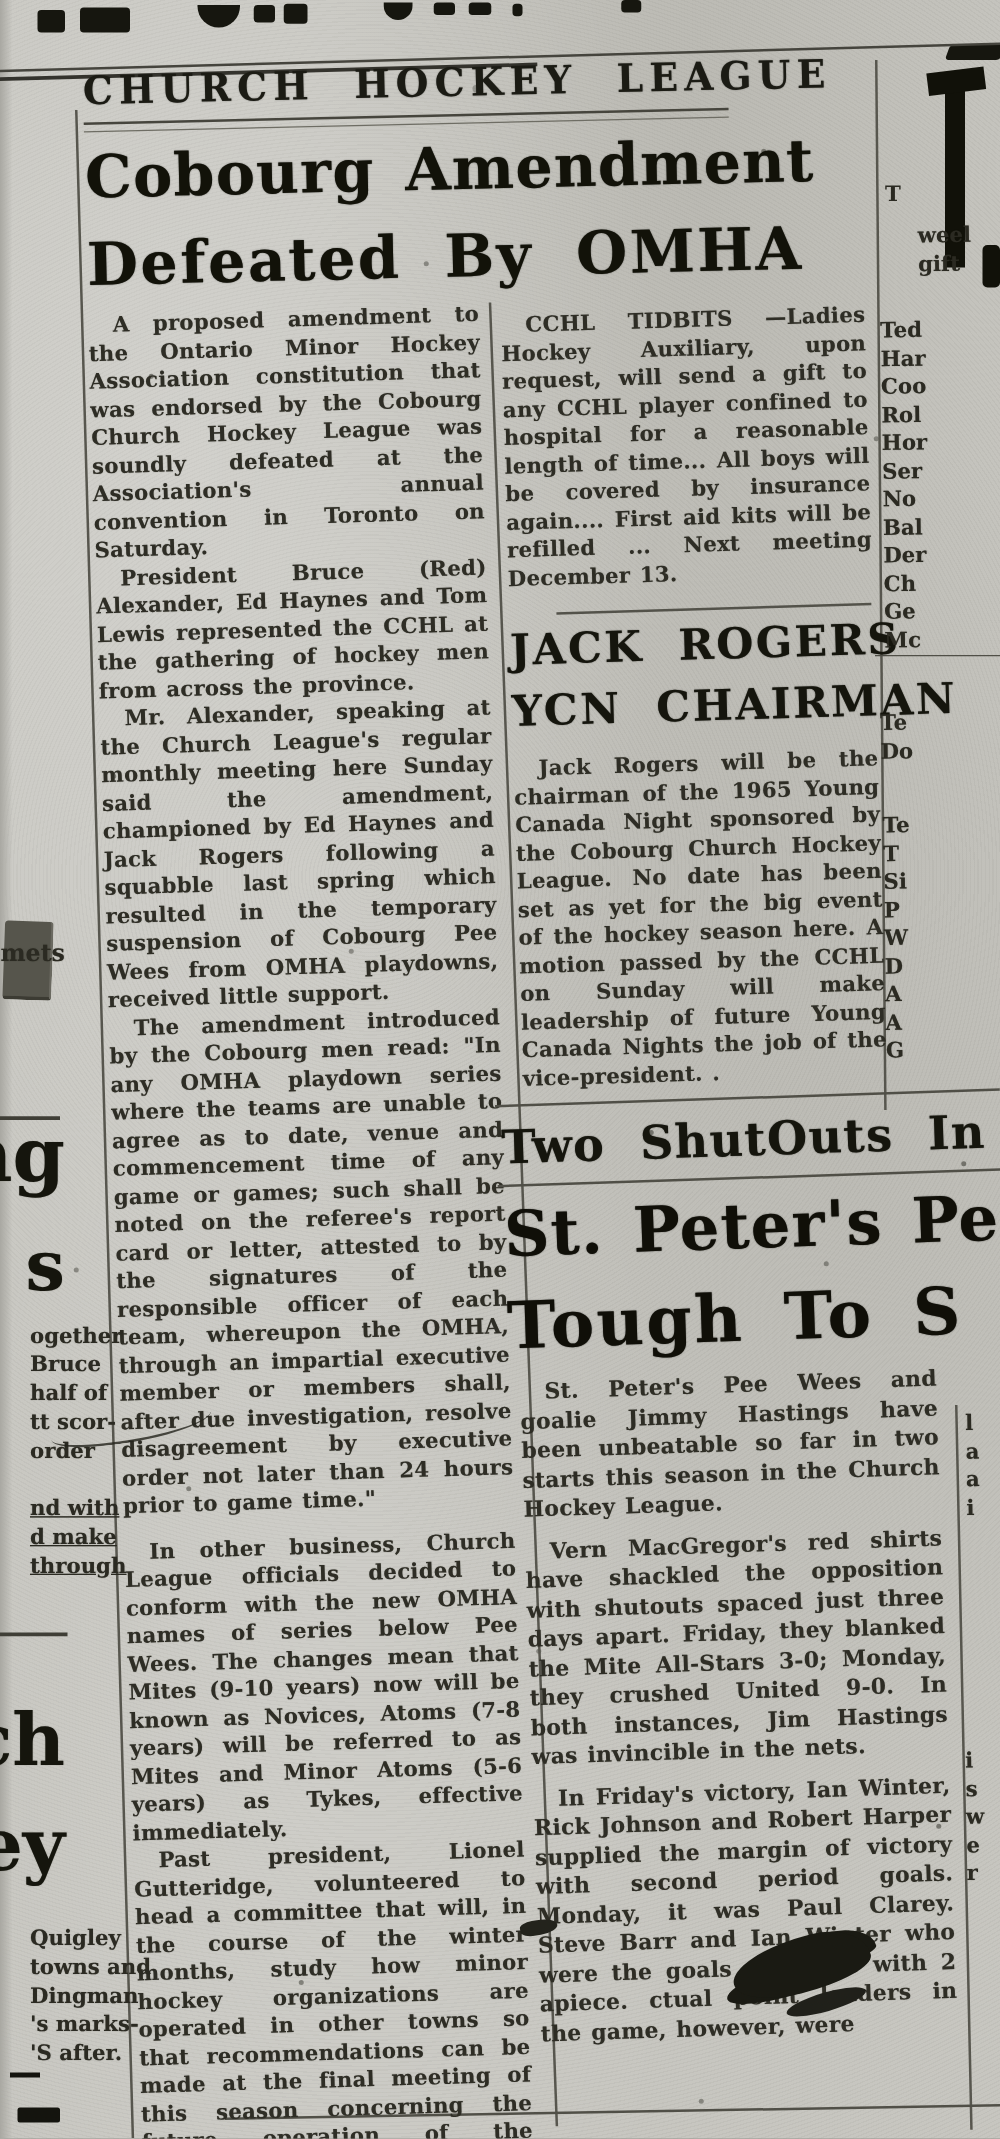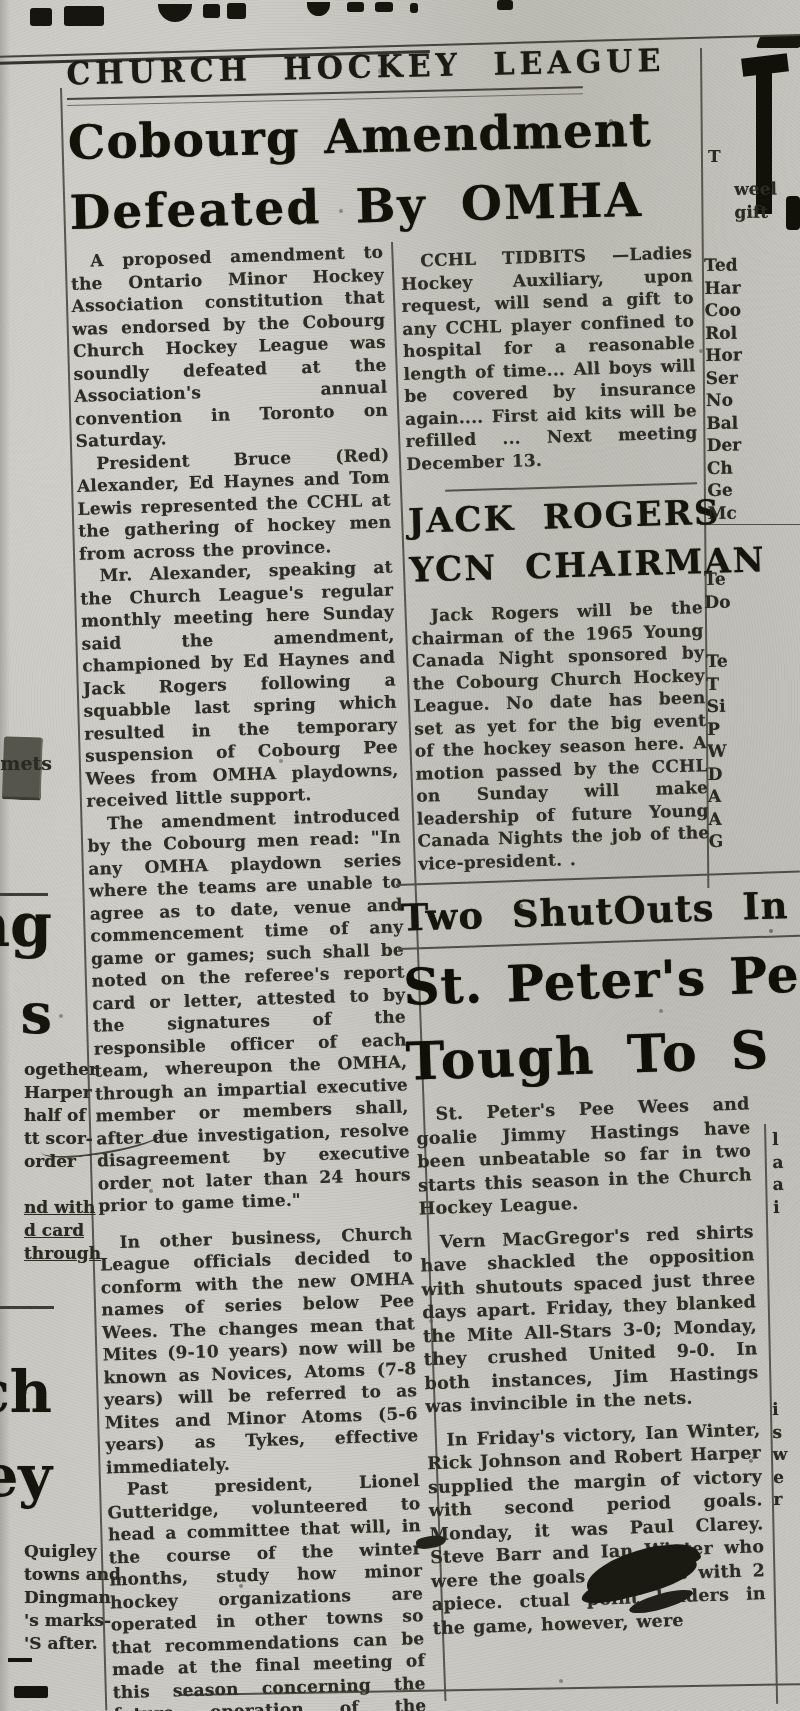--- a/index.html
+++ b/index.html
@@ -160,28 +160,28 @@
   </div>
 
   <div>
     <div class="photo-corner"></div>
     <div class="lfrag right" style="top:752px;font-size:19px;">omets</div>
     <div class="lrule" style="left:0;top:893px;width:48px;"></div>
     <div class="lfrag right big" style="top:890px;">ng</div>
     <div class="lfrag right big" style="top:980px;font-size:56px;">s</div>
     <div class="lgroup" style="left:0;top:1058px;">
         <div>ogether</div>
-        <div>Harper</div>
+        <div>Bruce</div>
         <div>half of</div>
         <div>tt scor-</div>
         <div>order</div>
       </div>
     <div class="lgroup" style="left:0;top:1196px;text-decoration:underline;">
         <div>nd with</div>
-        <div>d card</div>
+        <div>d make</div>
         <div>through</div>
       </div>
     <div class="lrule" style="left:0;top:1306px;width:54px;"></div>
     <div class="lfrag right big" style="top:1358px;font-size:58px;">ch</div>
     <div class="lfrag right big" style="top:1442px;font-size:58px;">ey</div>
     <div class="lgroup" style="left:0;top:1540px;">
         <div>Quigley</div>
         <div>towns and</div>
         <div>Dingman</div>
         <div>'s marks-</div>

